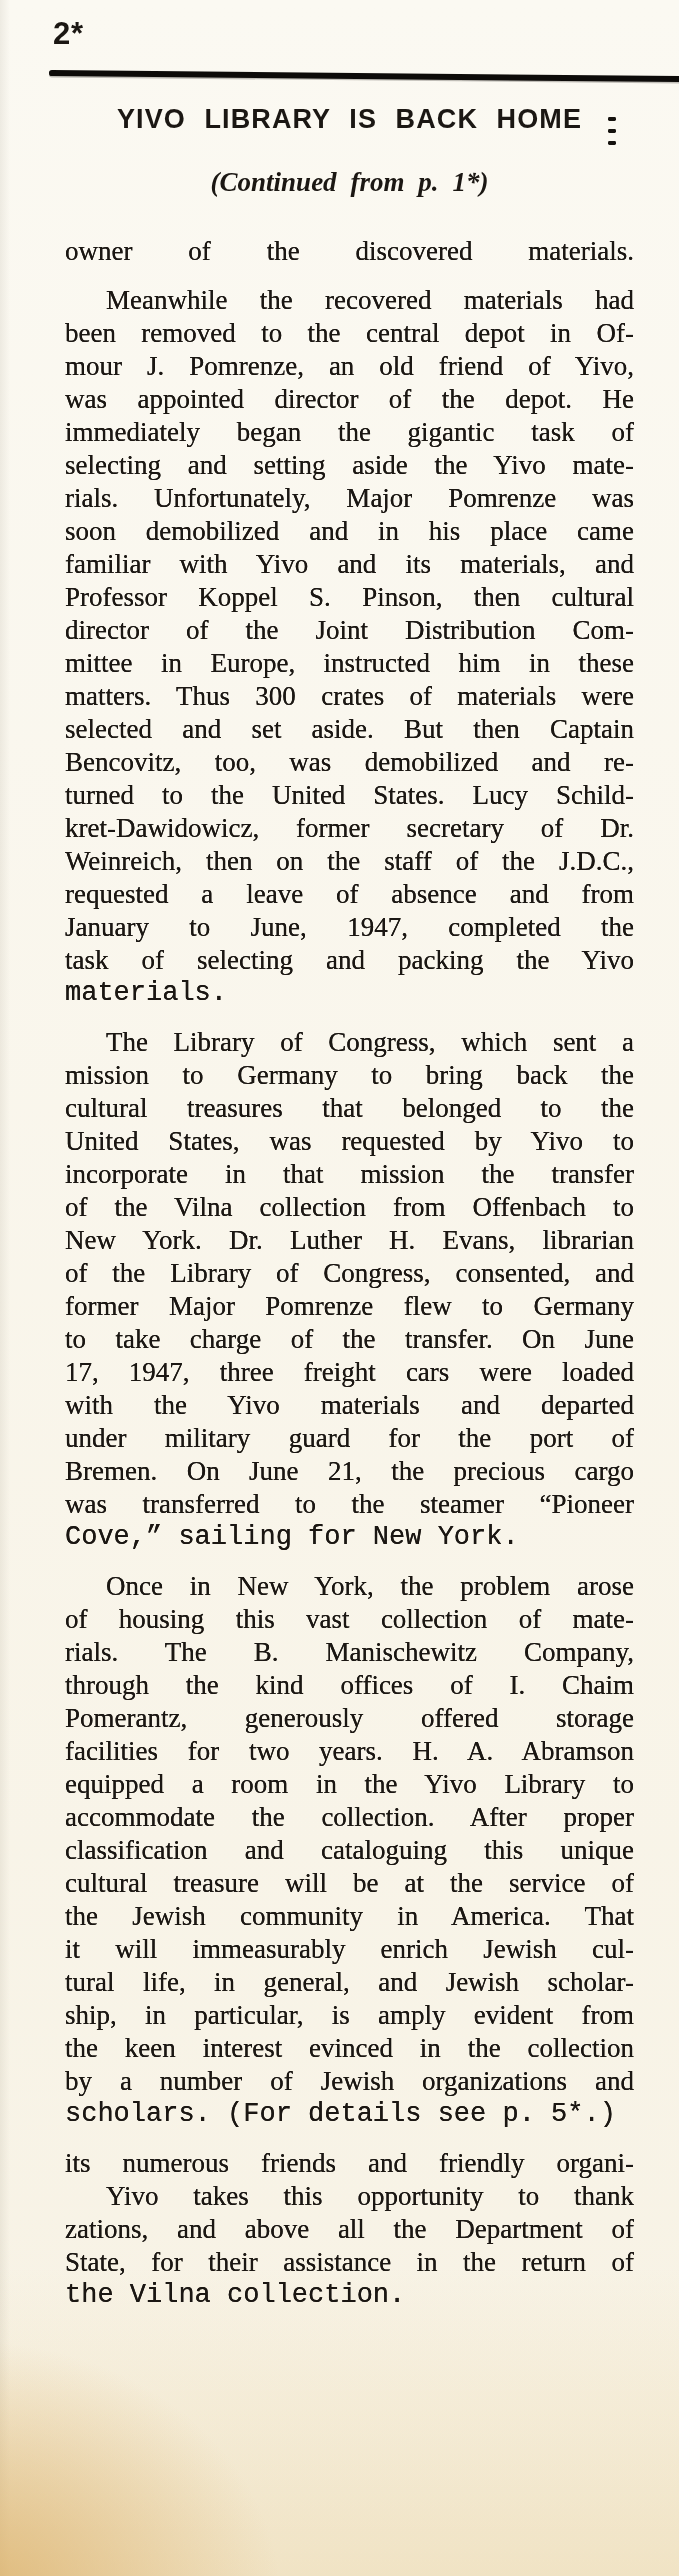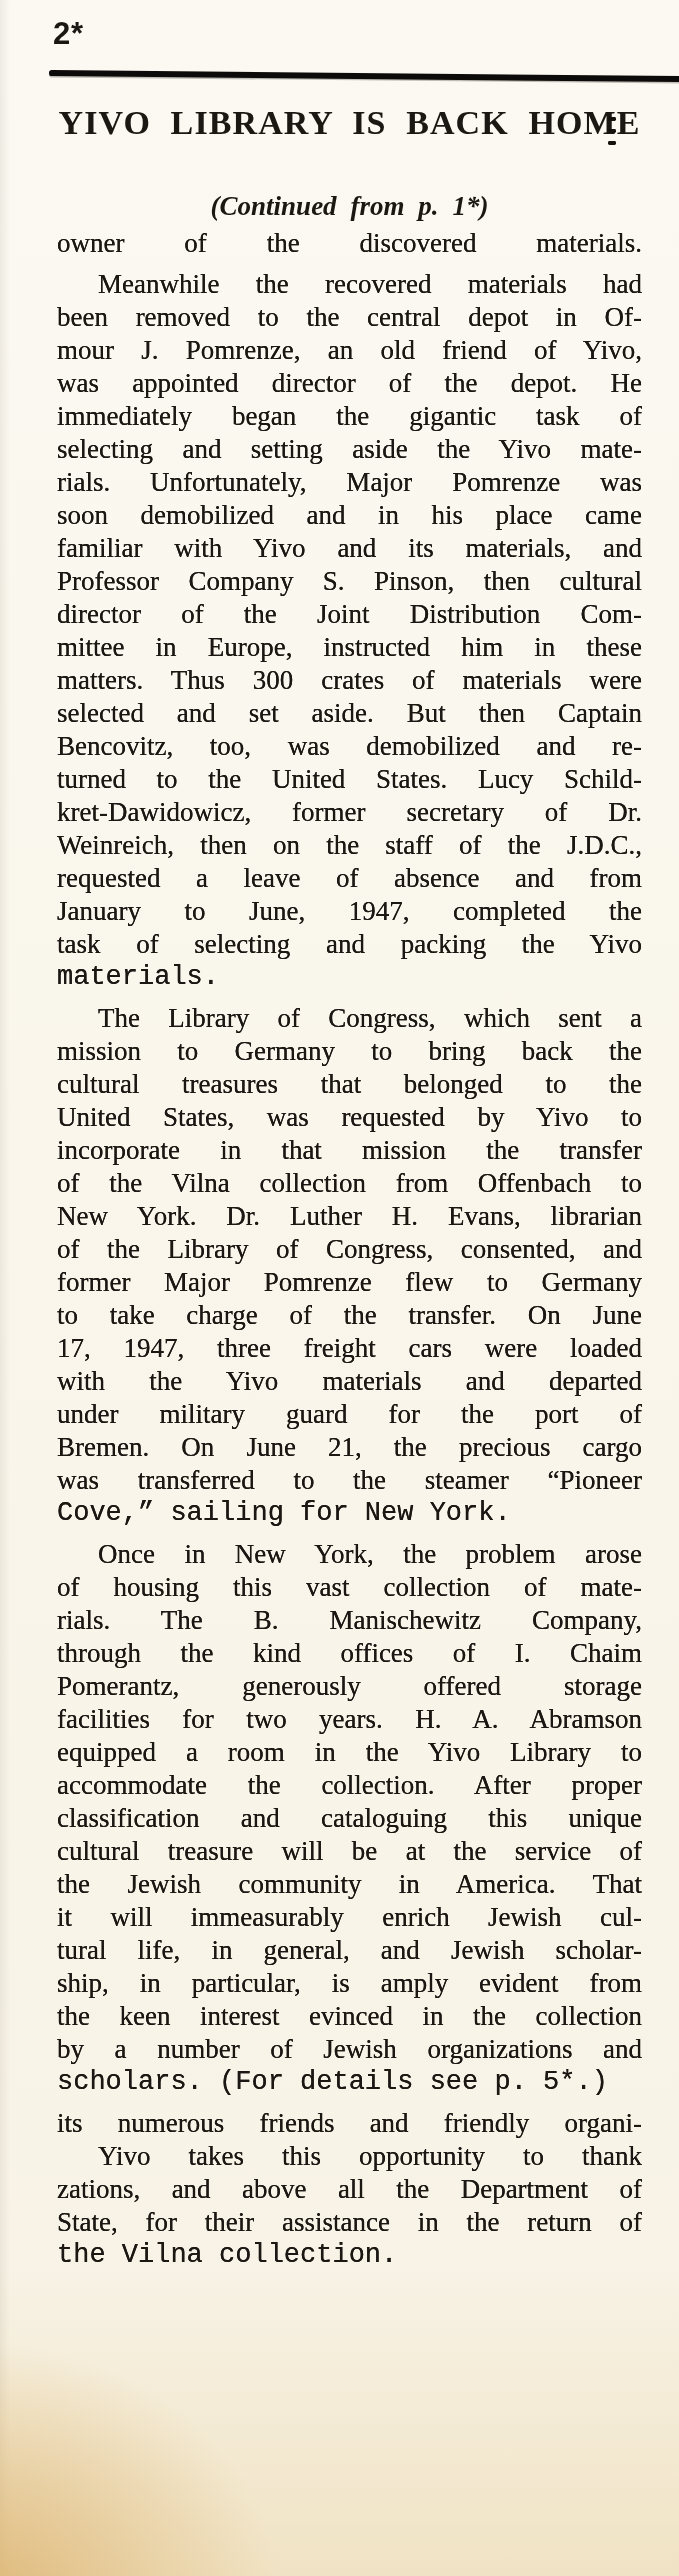--- a/index.html
+++ b/index.html
@@ -37,47 +37,46 @@
     border-radius: 2.9px 1.4px 1.4px 2.9px;
     transform: rotate(0.55deg);
     transform-origin: left center;
     box-shadow: 0 1.4px 0 rgba(20,16,10,0.25);
   }
   .headline {
     position: absolute;
     left: 49px; top: 104px;
     width: 601px;
     text-align: center;
-    font-family: Liberation Serif, serif;
+    font-family: Liberation Sans, sans-serif;
     font-weight: 700;
-    font-size: 34px;
+    font-size: 27px;
     letter-spacing: 1.1px;
     word-spacing: 10px;
     white-space: nowrap;
   }
   .continuation {
     position: absolute;
     left: 49px; top: 167px;
     width: 601px;
     text-align: center;
     font-style: italic;
     font-weight: 600;
     font-size: 27px;
     word-spacing: 7.1px;
-    margin-top: 24px;
   }
   .article-body {
     position: absolute;
     left: 49px; top: 219px;
     width: 601px;
     font-size: 27px;
     line-height: 33px;
     text-shadow: 0 0 0.4px currentColor;
   }
-  .paragraph { margin: 8px; }
+  .paragraph { margin: 16px; }
   .line {
     text-align: justify;
     text-align-last: justify;
     height: 33px;
     white-space: nowrap;
   }
   .line.lastline { text-align-last: left; font-family: Liberation Mono, monospace; }
   .line.indent { text-indent: 41px; }
   .artifact-dash {
     position: absolute;
@@ -101,21 +100,21 @@
       <div class="paragraph">
         <div class="line indent">Meanwhile the recovered materials had</div>
         <div class="line">been removed to the central depot in Of-</div>
         <div class="line">mour J. Pomrenze, an old friend of Yivo,</div>
         <div class="line">was appointed director of the depot. He</div>
         <div class="line">immediately began the gigantic task of</div>
         <div class="line">selecting and setting aside the Yivo mate-</div>
         <div class="line">rials. Unfortunately, Major Pomrenze was</div>
         <div class="line">soon demobilized and in his place came</div>
         <div class="line">familiar with Yivo and its materials, and</div>
-        <div class="line">Professor Company S. Pinson, then cultural</div>
+        <div class="line">Professor Koppel S. Pinson, then cultural</div>
         <div class="line">director of the Joint Distribution Com-</div>
         <div class="line">mittee in Europe, instructed him in these</div>
         <div class="line">matters. Thus 300 crates of materials were</div>
         <div class="line">selected and set aside. But then Captain</div>
         <div class="line">Bencovitz, too, was demobilized and re-</div>
         <div class="line">turned to the United States. Lucy Schild-</div>
         <div class="line">kret-Dawidowicz, former secretary of Dr.</div>
         <div class="line">Weinreich, then on the staff of the J.D.C.,</div>
         <div class="line">requested a leave of absence and from</div>
         <div class="line">January to June, 1947, completed the</div>

